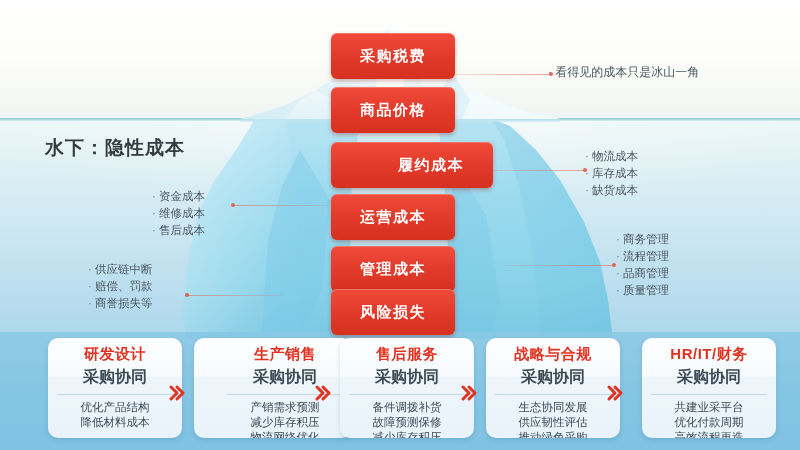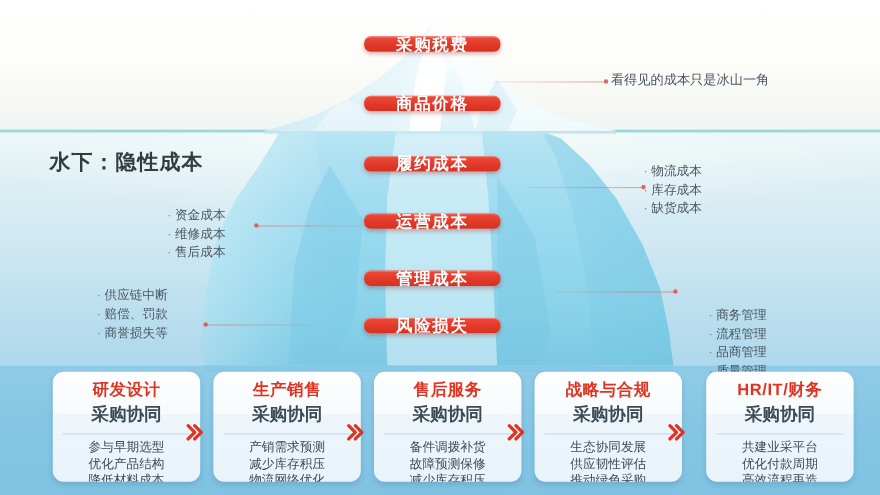--- a/index.html
+++ b/index.html
@@ -25,62 +25,62 @@
   
   .berg-wrap{position:absolute;left:0;top:0;width:800px;height:340px;}
   .berg-wrap svg{display:block;}
 
   
   .heading{position:absolute;font-size:19px;font-weight:bold;color:#333b40;letter-spacing:1px;white-space:nowrap;}
   #h-above{left:45px;top:61px;}
   #h-below{left:45px;top:135px;}
 
   
-  .badge{position:absolute;left:331px;width:124px;height:14px;border-radius:6px;
+  .badge{position:absolute;left:331px;width:124px;height:46px;border-radius:6px;
     background:linear-gradient(180deg,#ef4a3a 0%,#e23b2c 50%,#d6301f 100%);
     box-shadow:0 2px 4px rgba(150,30,20,.35), inset 0 1px 0 rgba(255,255,255,.25);
     color:#fff;font-size:15px;font-weight:bold;letter-spacing:1.5px;
     display:flex;align-items:center;justify-content:center;white-space:nowrap;}
   #badge-0{top:33px;}
   #badge-1{top:87px;}
-  #badge-2{top:142px;}
+  #badge-2{top:142px;padding-left:38px;}
   #badge-3{top:194px;}
   #badge-4{top:246px;}
   #badge-5{top:289px;}
 
   
   .conn{position:absolute;height:1px;background:linear-gradient(90deg,rgba(228,90,75,.12),rgba(228,90,75,.55));}
   .conn.rev{background:linear-gradient(90deg,rgba(228,90,75,.55),rgba(228,90,75,.12));}
   .dot{position:absolute;width:4px;height:4px;border-radius:50%;background:#e8503f;opacity:.85;}
 
   
   .anno{position:absolute;font-size:11.5px;color:#4a5560;line-height:17px;white-space:nowrap;}
   .anno .ln{display:block;}
   .anno .ln:before{content:"· ";color:#7a8894;}
   .anno.big{font-size:12px;}
 
   #anno-tip{left:548px;top:64px;}
   #anno-right1{left:585px;top:148px;}
-  #anno-right2{left:644px;top:231px;margin-top:48px;}
+  #anno-right2{left:616px;top:231px;}
   #anno-left1{left:152px;top:188px;text-align:left;}
   #anno-left2{left:88px;top:261px;text-align:left;}
 
   
   .cards{position:absolute;left:0;top:332px;width:800px;height:118px;}
   .card{position:absolute;top:6px;width:134px;height:100px;border-radius:10px;
     background:linear-gradient(180deg,#fdfeff 0%,#f7fbfd 38%,#eef6fb 39%,#e9f3fa 100%);
     box-shadow:0 2px 5px rgba(40,90,120,.18);overflow:hidden;}
   .card .ttl{margin-top:7px;text-align:center;font-size:15px;font-weight:bold;color:#e03321;
     letter-spacing:.5px;white-space:nowrap;}
   .card .sub{text-align:center;font-size:16px;font-weight:bold;color:#3c4a55;margin-top:3px;white-space:nowrap;}
   .card .rule{height:1px;margin:6px 9px 0 9px;background:rgba(120,165,195,.35);}
   .card .items{margin-top:5px;text-align:center;font-size:11.5px;color:#3b4a57;line-height:15px;}
   .card .items span{display:block;white-space:nowrap;}
   #card-0{left:48px;}
-  #card-1{left:194px;}
+  #card-1{left:194px;padding-left:24px;}
   #card-2{left:340px;}
   #card-3{left:486px;}
   #card-4{left:642px;}
 
   .arrow{position:absolute;top:52px;width:18px;height:18px;}
   #arrow-0{left:168px;}
   #arrow-1{left:314px;}
   #arrow-2{left:460px;}
   #arrow-3{left:606px;}
 </style>
@@ -207,21 +207,20 @@
     <span class="ln">商誉损失等</span>
   </div>
 
   <div class="cards">
 
     <div class="card" id="card-0">
       <div class="ttl">研发设计</div>
       <div class="sub">采购协同</div>
       <div class="rule"></div>
       <div class="items">
-        <span>参与早期选型</span>
         <span>优化产品结构</span>
         <span>降低材料成本</span>
       </div>
     </div>
 
     <div class="arrow" id="arrow-0">
       <svg width="18" height="18" viewBox="0 0 18 18" xmlns="http://www.w3.org/2000/svg">
         <path d="M3,3 L9,9 L3,15" fill="none" stroke="#e03321" stroke-width="3" stroke-linecap="round" stroke-linejoin="round"></path>
         <path d="M9,3 L15,9 L9,15" fill="none" stroke="#e03321" stroke-width="3" stroke-linecap="round" stroke-linejoin="round"></path>
       </svg>

